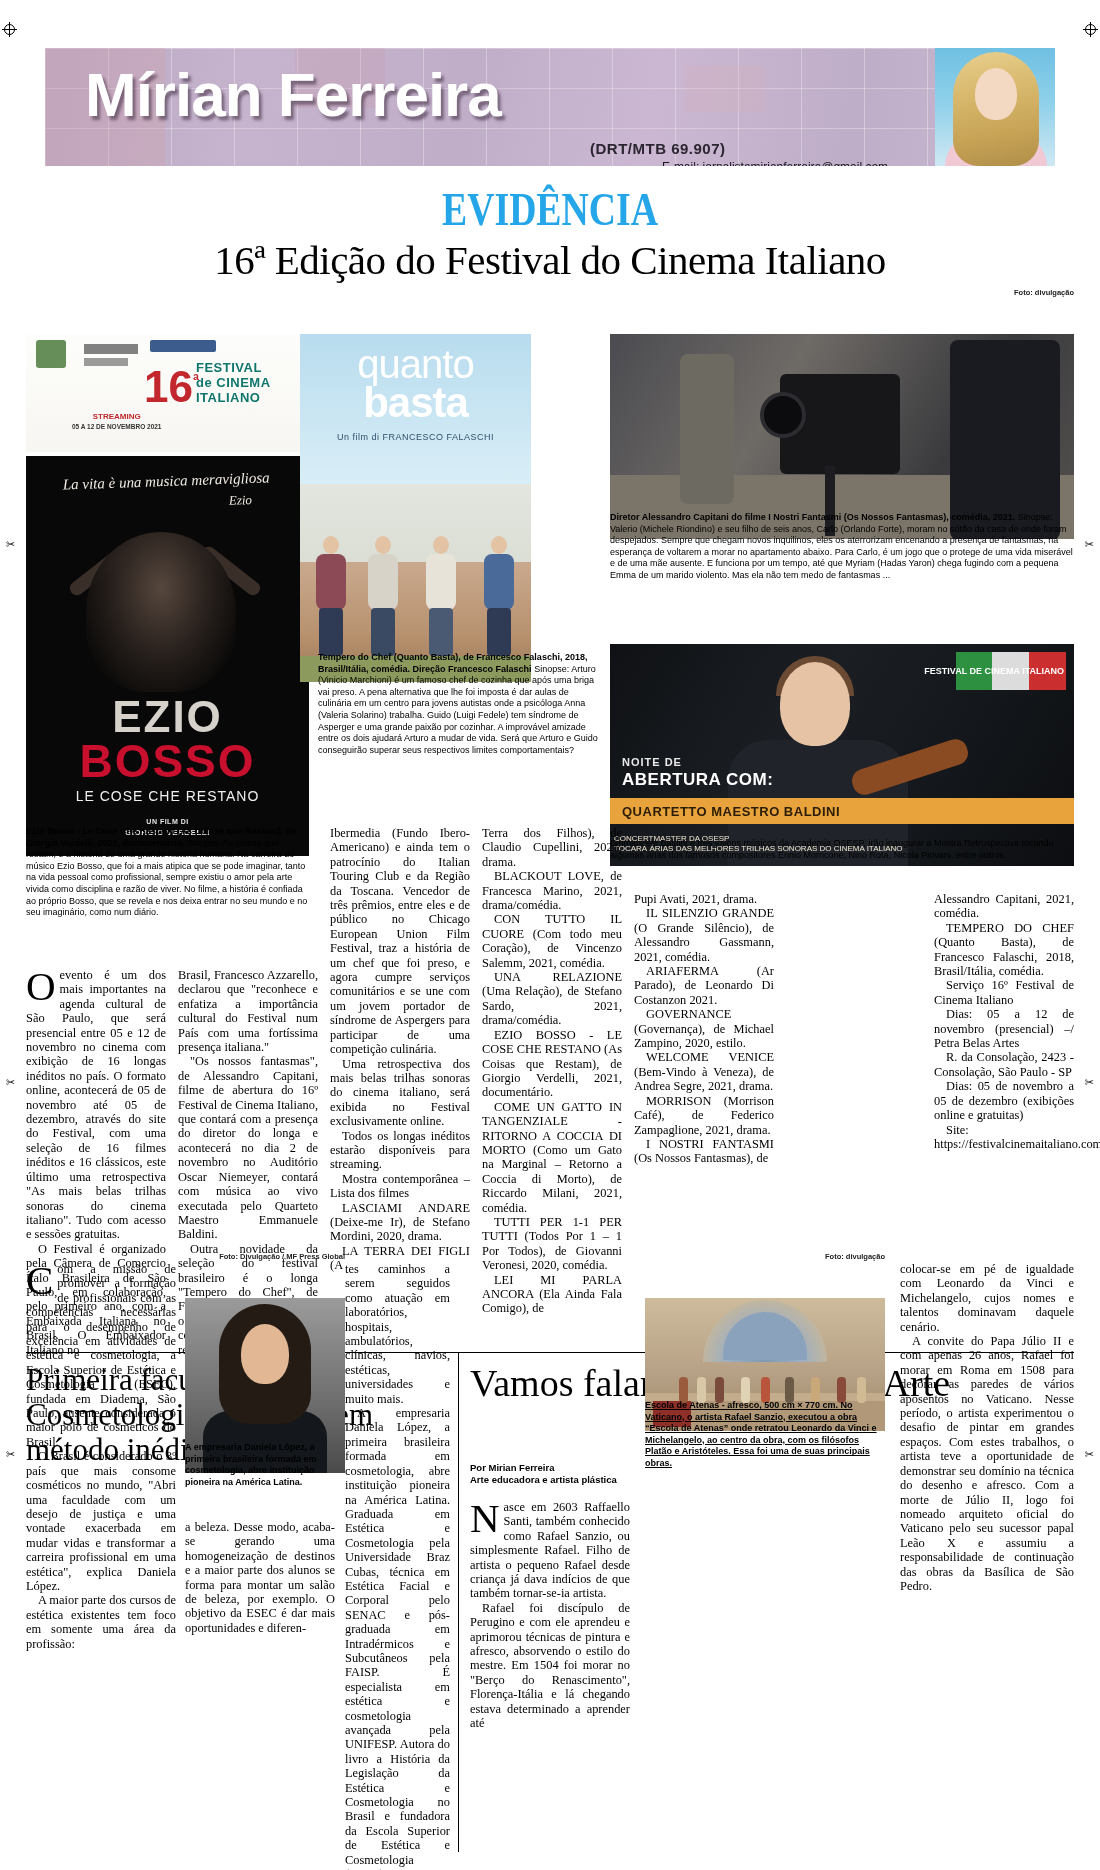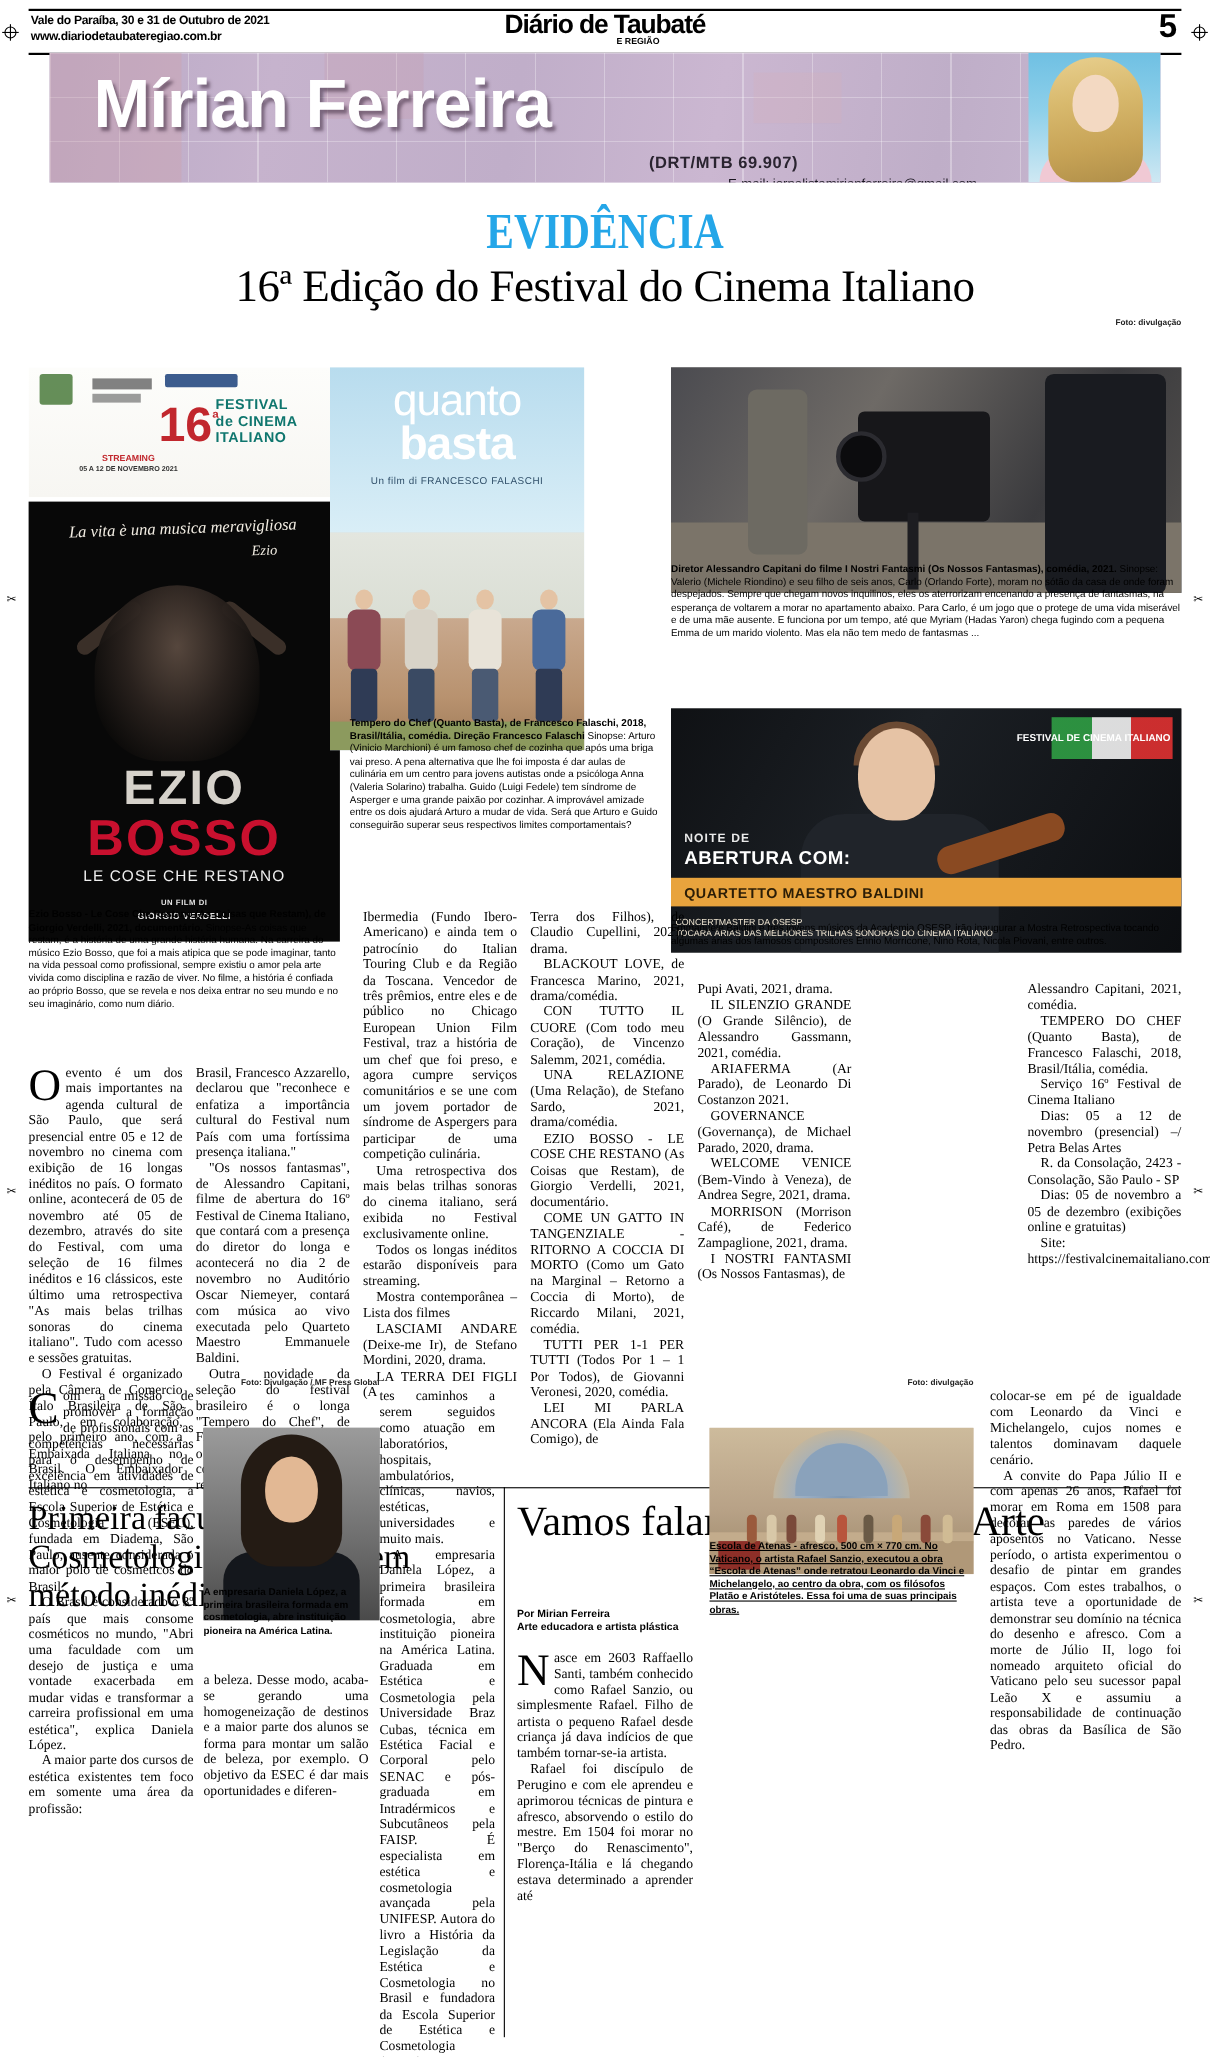--- a/index.html
+++ b/index.html
@@ -188,33 +188,20 @@
   <div class="cross" style="right:2px;top:22px;">
       <div class="ring"></div>
     </div>
   <div class="xmark" style="left:6px;top:538px;">✂</div>
   <div class="xmark" style="right:6px;top:538px;">✂</div>
   <div class="xmark" style="left:6px;top:1076px;">✂</div>
   <div class="xmark" style="right:6px;top:1076px;">✂</div>
   <div class="xmark" style="left:6px;top:1448px;">✂</div>
   <div class="xmark" style="right:6px;top:1448px;">✂</div>
 
-  <div class="masthead">
-    <div class="mh-rule-top"></div>
-    <div class="mh-left">
-      <div>Vale do Paraíba, 30 e 31 de Outubro de 2021</div>
-      <div class="u">www.diariodetaubateregiao.com.br</div>
-    </div>
-    <div class="mh-center">
-      <div class="mh-title">Diário de Taubaté</div>
-      <div class="mh-sub">E REGIÃO</div>
-    </div>
-    <div class="mh-page">5</div>
-    <div class="mh-rule-bot"></div>
-  </div>
 
   <div class="banner">
     <div class="tiles"></div>
     <div class="tint1"></div>
     <div class="tint2"></div>
     <div class="tint3"></div>
     <div class="banner-name">Mírian Ferreira</div>
     <div class="banner-reg">(DRT/MTB 69.907)</div>
     <div class="banner-mail">E-mail: jornalistamirianferreira@gmail.com</div>
     <div class="banner-photo">
@@ -375,21 +362,21 @@
     <p>EZIO BOSSO - LE COSE CHE RESTANO (As Coisas que Restam), de Giorgio Verdelli, 2021, documentário.</p>
     <p>COME UN GATTO IN TANGENZIALE - RITORNO A COCCIA DI MORTO (Como um Gato na Marginal – Retorno a Coccia di Morto), de Riccardo Milani, 2021, comédia.</p>
     <p>TUTTI PER 1-1 PER TUTTI (Todos Por 1 – 1 Por Todos), de Giovanni Veronesi, 2020, comédia.</p>
     <p>LEI MI PARLA ANCORA (Ela Ainda Fala Comigo), de</p>
   </div>
 
   <div class="col" style="left:634px;top:892px;width:140px;">
     <p class="noind">Pupi Avati, 2021, drama.</p>
     <p>IL SILENZIO GRANDE (O Grande Silêncio), de Alessandro Gassmann, 2021, comédia.</p>
     <p>ARIAFERMA (Ar Parado), de Leonardo Di Costanzon 2021.</p>
-    <p>GOVERNANCE (Governança), de Michael Parado, 2020, drama.</p>
+    <p>GOVERNANCE (Governança), de Michael Zampino, 2020, estilo.</p>
     <p>WELCOME VENICE (Bem-Vindo à Veneza), de Andrea Segre, 2021, drama.</p>
     <p>MORRISON (Morrison Café), de Federico Zampaglione, 2021, drama.</p>
     <p>I NOSTRI FANTASMI (Os Nossos Fantasmas), de</p>
   </div>
 
   <div class="col" style="left:934px;top:892px;width:140px;">
     <p class="noind">Alessandro Capitani, 2021, comédia.</p>
     <p>TEMPERO DO CHEF (Quanto Basta), de Francesco Falaschi, 2018, Brasil/Itália, comédia.</p>
     <p>Serviço 16º Festival de Cinema Italiano</p>
     <p>Dias: 05 a 12 de novembro (presencial) –/ Petra Belas Artes</p>

